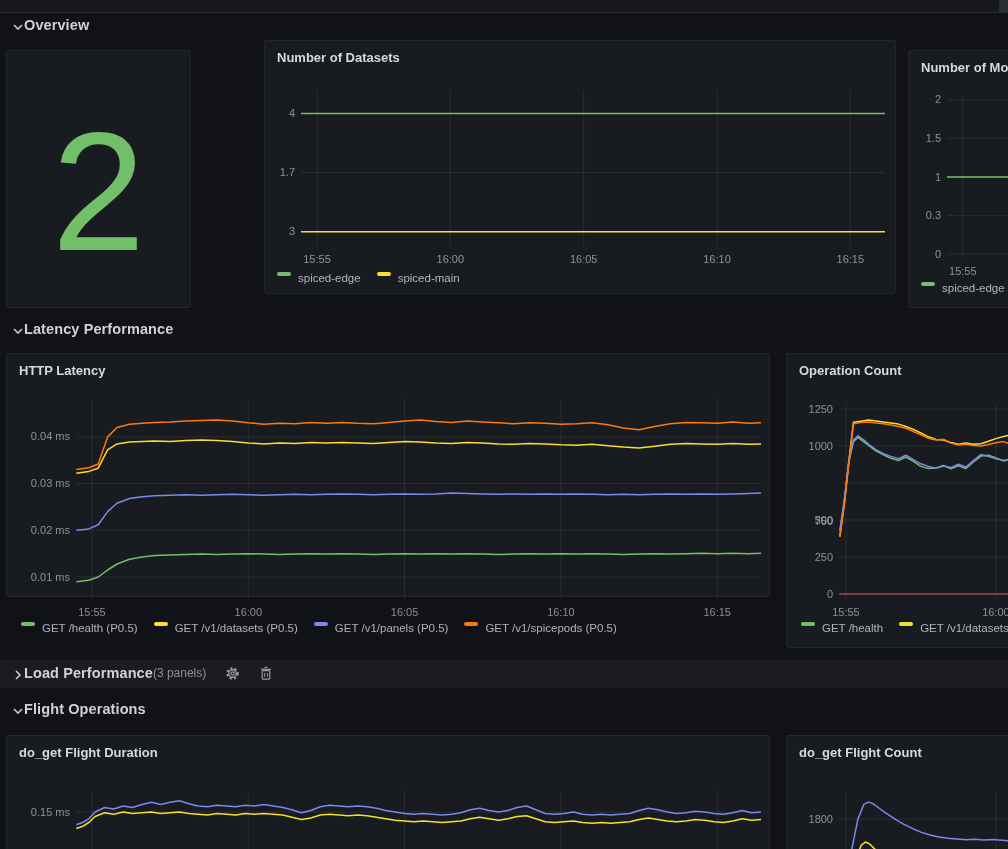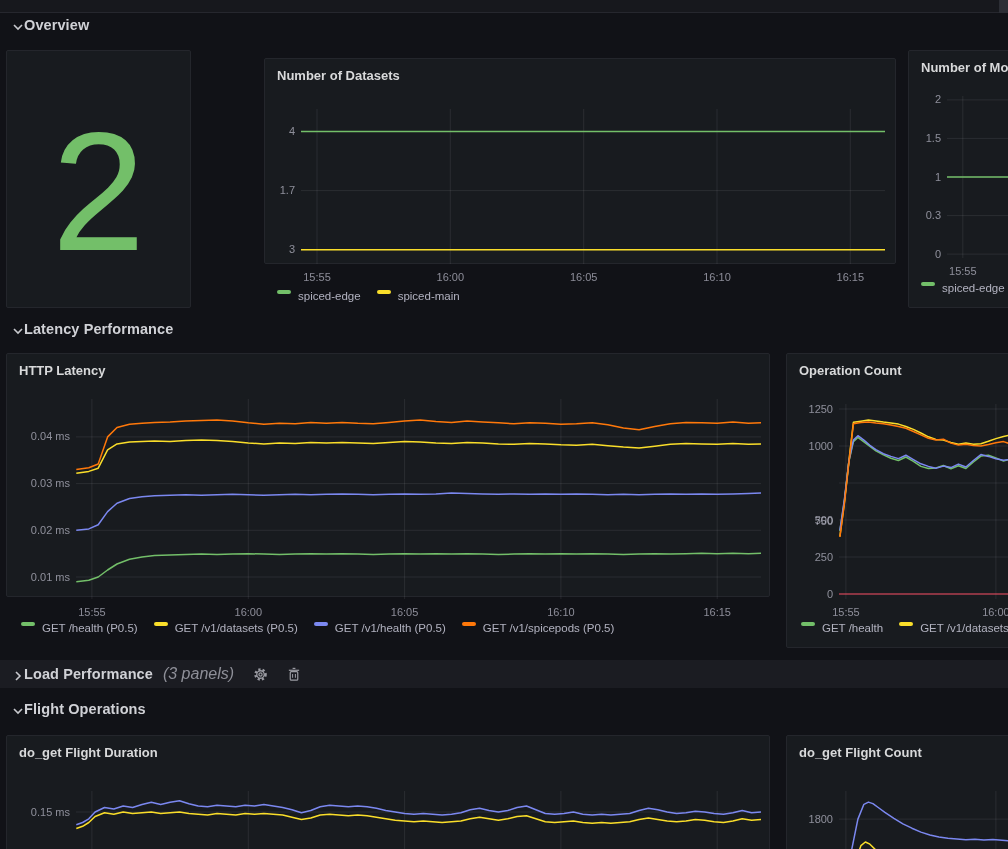--- a/index.html
+++ b/index.html
@@ -9,21 +9,21 @@
     background:#111217;
     font-family:"Liberation Sans","DejaVu Sans",sans-serif;
     color:#d8d9da;
   }
   .topbar{position:absolute;left:0;top:0;width:1008px;height:13px;background:#17181d;border-bottom:1px solid #26272e;}
   .scrollthumb{position:absolute;right:0;top:0;width:9px;height:13px;background:#2c2e35;}
   .section-header{position:absolute;display:flex;align-items:center;cursor:pointer;}
   .section-header .chev{width:12px;height:12px;display:inline-block;}
   .section-header .stitle{font-size:14.5px;font-weight:700;color:#d0d1d6;letter-spacing:.1px;}
   .rowstrip{position:absolute;left:0;width:1008px;height:28px;background:#1b1c22;}
-  .panelcount{font-style:italic;font-size:16px;color:#8e8f98;margin-left:10px;}
+  .panelcount{font-size:12px;color:#8e8f98;}
   .iconbtn{width:16px;height:16px;margin-left:18px;display:inline-flex;align-items:center;justify-content:center;cursor:pointer;color:#9a9ba2;}
   .panel{
     position:absolute;background:#181b1f;border:1px solid #24262c;border-radius:2px;
   }
   .panel-title{
     position:absolute;left:0;top:0;right:0;height:30px;padding:9px 12px 0 12px;
     font-size:13px;font-weight:700;color:#d8d9da;white-space:nowrap;overflow:hidden;cursor:pointer;
   }
   .statvalue{
     position:absolute;left:0;right:0;top:34px;bottom:8px;
@@ -51,21 +51,21 @@
           <polyline points="2,4 6,8 10,4" fill="none" stroke="#c7c8cd" stroke-width="1.6"></polyline>
         </svg>
     </span>
     <span class="stitle">Overview</span>
   </div>
 
   <div class="panel" style="left:6px;top:50px;width:185px;height:258px;">
     <div class="statvalue" style="color: rgb(115, 191, 105);">2</div>
   </div>
 
-  <div class="panel" style="left:264px;top:58px;width:632px;height:206px;">
+  <div class="panel" style="left:264px;top:40px;width:632px;height:254px;">
     <div class="panel-title">Number of Datasets</div>
     <div class="tschart" style="left: 36px; top: 50px; width: 584px; height: 155px;">
         <svg width="584" height="155">
           <line x1="16.0" y1="0" x2="16.0" y2="155" stroke="rgba(204,204,220,0.10)" stroke-width="1"></line>
           <line x1="149.3" y1="0" x2="149.3" y2="155" stroke="rgba(204,204,220,0.10)" stroke-width="1"></line>
           <line x1="282.7" y1="0" x2="282.7" y2="155" stroke="rgba(204,204,220,0.10)" stroke-width="1"></line>
           <line x1="416.0" y1="0" x2="416.0" y2="155" stroke="rgba(204,204,220,0.10)" stroke-width="1"></line>
           <line x1="549.3" y1="0" x2="549.3" y2="155" stroke="rgba(204,204,220,0.10)" stroke-width="1"></line>
           <line x1="0" y1="140.8" x2="584" y2="140.8" stroke="rgba(204,204,220,0.10)" stroke-width="1"></line>
           <line x1="0" y1="81.6" x2="584" y2="81.6" stroke="rgba(204,204,220,0.10)" stroke-width="1"></line>
@@ -163,21 +163,21 @@
         <span class="li">
           <i style="background: rgb(115, 191, 105);"></i>
           <span>GET /health (P0.5)</span>
         </span>
         <span class="li">
           <i style="background: rgb(250, 222, 42);"></i>
           <span>GET /v1/datasets (P0.5)</span>
         </span>
         <span class="li">
           <i style="background: rgb(123, 136, 240);"></i>
-          <span>GET /v1/health (P0.5)</span>
+          <span>GET /v1/panels (P0.5)</span>
         </span>
         <span class="li">
           <i style="background: rgb(255, 120, 10);"></i>
           <span>GET /v1/spicepods (P0.5)</span>
         </span>
       </div>
   </div>
 
   <div class="panel" style="left:786px;top:353px;width:380px;height:295px;">
     <div class="panel-title">Operation Count</div>

